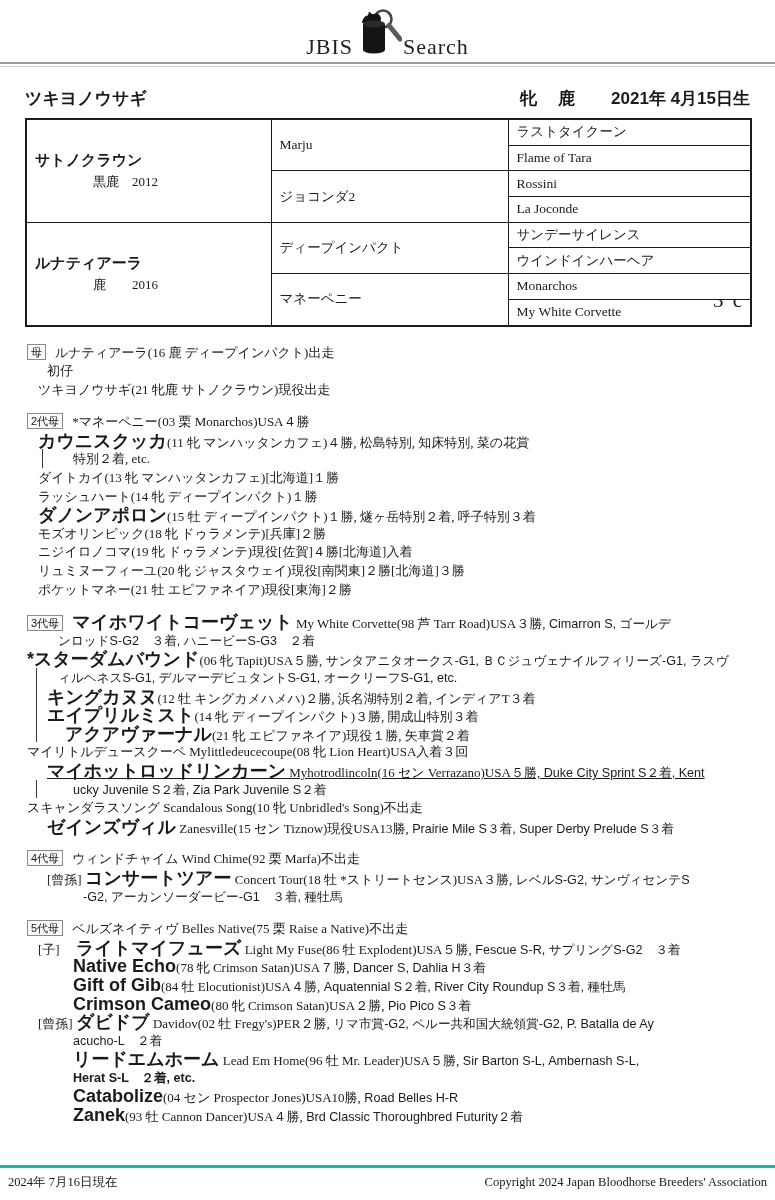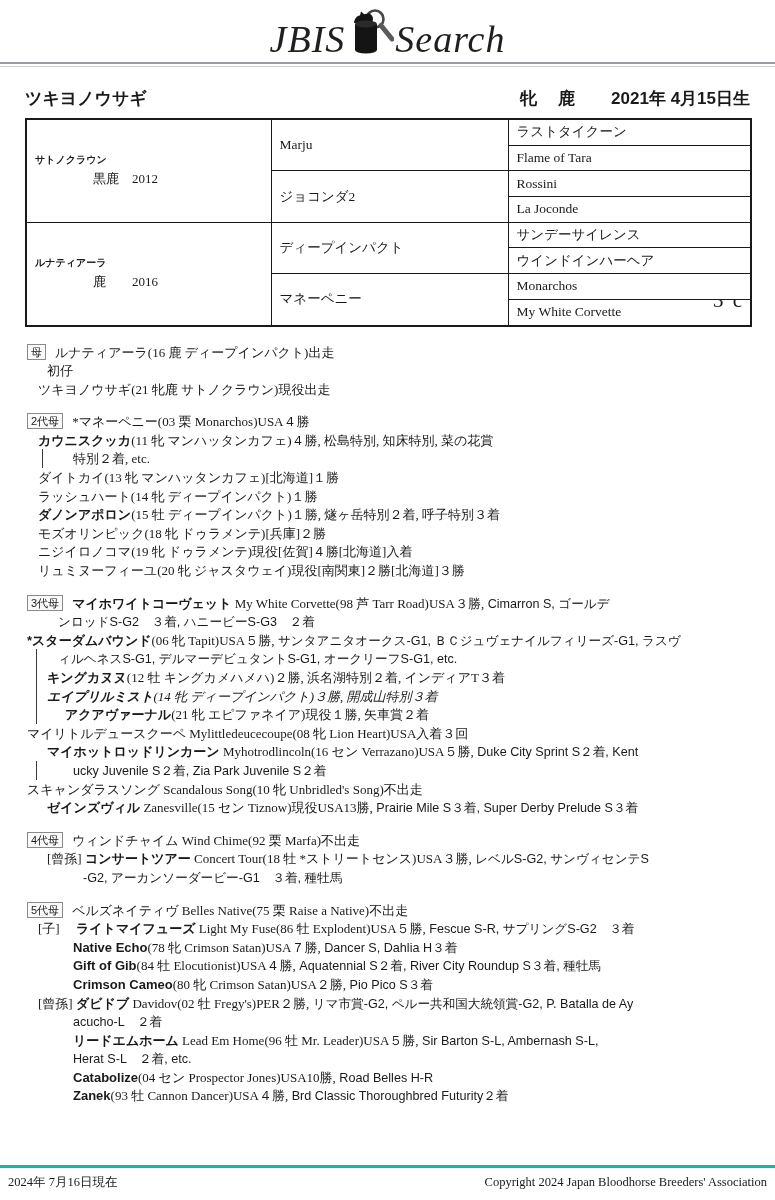--- a/index.html
+++ b/index.html
@@ -4,49 +4,49 @@
 <style>
   html,body{margin:0;padding:0;}
   body{
     width:775px;height:1200px;position:relative;background:#ffffff;color:#1a1a1a;
     font-family:"Liberation Serif","DejaVu Serif",serif;overflow:hidden;
   }
   .page{position:relative;width:775px;height:1200px;}
 
   
   .logo-row{display:flex;justify-content:center;align-items:flex-end;padding-top:8px;height:50px;}
-  .logo-text{font-family:"Liberation Serif","DejaVu Serif",serif;font-size:38px;color:#1f1f1f;letter-spacing:1px;line-height:1;font-style:italic;}
+  .logo-text{font-family:"Liberation Serif","DejaVu Serif",serif;font-size:22px;color:#1f1f1f;letter-spacing:1px;line-height:1;}
   .logo-icon{margin:0 1px -2px 3px;}
   .double-rule{margin-top:4px;border-top:2px solid #9a9aa0;height:2px;border-bottom:1px solid #d0d0d6;}
 
   
   .title-row{display:flex;align-items:baseline;padding:0 25px;margin-top:20px;
     font-family:"Liberation Sans","DejaVu Sans",sans-serif;font-weight:bold;font-size:17px;}
   .title-name{flex:0 0 auto;}
   .title-right{margin-left:auto;display:flex;align-items:baseline;}
   .title-sex{margin-right:34px;letter-spacing:2px;}
 
   
   .ped-wrap{padding:0 25px;margin-top:8px;}
   table.ped{border-collapse:collapse;width:725px;table-layout:fixed;border:2px solid #1a1a1a;}
   table.ped td{border:1px solid #1a1a1a;padding:0 0 0 8px;height:24.7px;font-size:13.5px;vertical-align:middle;
     overflow:hidden;white-space:nowrap;}
   td.parent{vertical-align:middle;}
-  .parent-name{font-family:"Liberation Sans","DejaVu Sans",sans-serif;font-weight:bold;font-size:10px;}
+  .parent-name{font-family:"Liberation Sans","DejaVu Sans",sans-serif;font-weight:bold;font-size:15px;}
   .parent-detail{font-size:13px;padding-left:58px;margin-top:3px;}
   td.lastcell{position:relative;}
   .family-no{position:absolute;right:6px;bottom:12px;font-size:21px;letter-spacing:2px;}
 
   
   .notes{padding:0 25px;margin-top:17px;font-size:13px;}
   .note-line{position:relative;line-height:18.6px;height:18.6px;white-space:nowrap;}
   .sec-start{margin-top:14px;}
   .seg-s{font-family:"Liberation Serif","DejaVu Serif",serif;}
   .seg-g{font-family:"Liberation Sans","DejaVu Sans",sans-serif;font-size:12.6px;}
-  .seg-b{font-family:"Liberation Sans","DejaVu Sans",sans-serif;font-weight:bold;font-size:13px;}
+  .seg-b{font-family:"Liberation Sans","DejaVu Sans",sans-serif;font-weight:bold;font-size:18px;}
   .gen-box{display:inline-block;border:1px solid #8a8a8a;background:#fafafa;
     font-family:"Liberation Sans","DejaVu Sans",sans-serif;font-size:11px;line-height:14px;
     padding:0 3px;margin-right:9px;position:relative;top:-1px;}
   .bracket{display:inline-block;min-width:38px;font-family:"Liberation Serif","DejaVu Serif",serif;}
   .vline{position:absolute;top:-1px;bottom:1px;border-left:1px solid #3a3a3a;}
 
   
   .footer{position:absolute;left:0;right:0;bottom:0;border-top:3px solid #14b8a6;
     display:flex;justify-content:space-between;align-items:baseline;
     padding:6px 8px 9px 8px;font-size:12.5px;}
@@ -136,44 +136,45 @@
       <div class="note-line" style="padding-left: 13px;"><span class="seg-s">ツキヨノウサギ(21 牝鹿 サトノクラウン)現役出走</span></div>
       <div class="note-line sec-start" style="padding-left: 2px;"><span class="gen-box">2代母</span><span class="seg-s">*マネーペニー(03 栗 Monarchos)USA４勝</span></div>
       <div class="note-line" style="padding-left: 13px;"><span class="seg-b">カウニスクッカ</span><span class="seg-s">(11 牝 マンハッタンカフェ)４勝, 松島特別, 知床特別, 菜の花賞</span></div>
       <div class="note-line" style="padding-left: 48px;"><span class="vline" style="left: 17px;"></span><span class="seg-s">特別２着, etc.</span></div>
       <div class="note-line" style="padding-left: 13px;"><span class="seg-s">ダイトカイ(13 牝 マンハッタンカフェ)[北海道]１勝</span></div>
       <div class="note-line" style="padding-left: 13px;"><span class="seg-s">ラッシュハート(14 牝 ディープインパクト)１勝</span></div>
       <div class="note-line" style="padding-left: 13px;"><span class="seg-b">ダノンアポロン</span><span class="seg-s">(15 牡 ディープインパクト)１勝, 燧ヶ岳特別２着, 呼子特別３着</span></div>
       <div class="note-line" style="padding-left: 13px;"><span class="seg-s">モズオリンピック(18 牝 ドゥラメンテ)[兵庫]２勝</span></div>
       <div class="note-line" style="padding-left: 13px;"><span class="seg-s">ニジイロノコマ(19 牝 ドゥラメンテ)現役[佐賀]４勝[北海道]入着</span></div>
       <div class="note-line" style="padding-left: 13px;"><span class="seg-s">リュミヌーフィーユ(20 牝 ジャスタウェイ)現役[南関東]２勝[北海道]３勝</span></div>
+      <div class="note-line" style="padding-left: 13px;"><span class="seg-s">ポケットマネー(21 牡 エピファネイア)現役[東海]２勝</span></div>
       <div class="note-line sec-start" style="padding-left: 2px;"><span class="gen-box">3代母</span><span class="seg-b">マイホワイトコーヴェット</span><span class="seg-s"> My White Corvette(98 芦 Tarr Road)USA３勝,</span><span class="seg-g"> Cimarron S, ゴールデ</span></div>
       <div class="note-line" style="padding-left: 33px;"><span class="seg-g">ンロッドS-G2　３着, ハニービーS-G3　２着</span></div>
       <div class="note-line" style="padding-left: 2px;"><span class="seg-b">*スターダムバウンド</span><span class="seg-s">(06 牝 Tapit)USA５勝,</span><span class="seg-g"> サンタアニタオークス-G1, ＢＣジュヴェナイルフィリーズ-G1, ラスヴ</span></div>
       <div class="note-line" style="padding-left: 33px;"><span class="vline" style="left: 11px;"></span><span class="seg-g">ィルヘネスS-G1, デルマーデビュタントS-G1, オークリーフS-G1, etc.</span></div>
       <div class="note-line" style="padding-left: 22px;"><span class="vline" style="left: 11px;"></span><span class="seg-b">キングカヌヌ</span><span class="seg-s">(12 牡 キングカメハメハ)２勝, 浜名湖特別２着, インディアT３着</span></div>
-      <div class="note-line" style="padding-left: 22px; font-style: italic;"><span class="vline" style="left: 11px;"></span><span class="seg-b">エイプリルミスト</span><span class="seg-s">(14 牝 ディープインパクト)３勝, 開成山特別３着</span></div>
+      <div class="note-line" style="padding-left: 22px;"><span class="vline" style="left: 11px;"></span><span class="seg-b">エイプリルミスト</span><span class="seg-s">(14 牝 ディープインパクト)３勝, 開成山特別３着</span></div>
       <div class="note-line" style="padding-left: 40px;"><span class="vline" style="left: 11px;"></span><span class="seg-b">アクアヴァーナル</span><span class="seg-s">(21 牝 エピファネイア)現役１勝, 矢車賞２着</span></div>
       <div class="note-line" style="padding-left: 2px;"><span class="seg-s">マイリトルデュースクーペ Mylittledeucecoupe(08 牝 Lion Heart)USA入着３回</span></div>
-      <div class="note-line" style="padding-left: 22px;"><span class="seg-b">マイホットロッドリンカーン</span><span class="seg-s"> Myhotrodlincoln(16 セン Verrazano)USA５勝,</span><span class="seg-g"> Duke City Sprint S２着, Kent</span></div>
+      <div class="note-line" style="padding-left: 22px; text-decoration: underline;"><span class="seg-b">マイホットロッドリンカーン</span><span class="seg-s"> Myhotrodlincoln(16 セン Verrazano)USA５勝,</span><span class="seg-g"> Duke City Sprint S２着, Kent</span></div>
       <div class="note-line" style="padding-left: 48px;"><span class="vline" style="left: 11px;"></span><span class="seg-g">ucky Juvenile S２着, Zia Park Juvenile S２着</span></div>
       <div class="note-line" style="padding-left: 2px;"><span class="seg-s">スキャンダラスソング Scandalous Song(10 牝 Unbridled's Song)不出走</span></div>
       <div class="note-line" style="padding-left: 22px;"><span class="seg-b">ゼインズヴィル</span><span class="seg-s"> Zanesville(15 セン Tiznow)現役USA13勝,</span><span class="seg-g"> Prairie Mile S３着, Super Derby Prelude S３着</span></div>
       <div class="note-line sec-start" style="padding-left: 2px;"><span class="gen-box">4代母</span><span class="seg-s">ウィンドチャイム Wind Chime(92 栗 Marfa)不出走</span></div>
       <div class="note-line" style="padding-left: 22px;"><span class="bracket">[曾孫]</span><span class="seg-b">コンサートツアー</span><span class="seg-s"> Concert Tour(18 牡 *ストリートセンス)USA３勝,</span><span class="seg-g"> レベルS-G2, サンヴィセンテS</span></div>
       <div class="note-line" style="padding-left: 58px;"><span class="seg-g">-G2, アーカンソーダービー-G1　３着, 種牡馬</span></div>
       <div class="note-line sec-start" style="padding-left: 2px;"><span class="gen-box">5代母</span><span class="seg-s">ベルズネイティヴ Belles Native(75 栗 Raise a Native)不出走</span></div>
       <div class="note-line" style="padding-left: 13px;"><span class="bracket">[子]</span><span class="seg-b">ライトマイフューズ</span><span class="seg-s"> Light My Fuse(86 牡 Explodent)USA５勝,</span><span class="seg-g"> Fescue S-R, サプリングS-G2　３着</span></div>
       <div class="note-line" style="padding-left: 48px;"><span class="seg-b">Native Echo</span><span class="seg-s">(78 牝 Crimson Satan)USA７勝,</span><span class="seg-g"> Dancer S, Dahlia H３着</span></div>
       <div class="note-line" style="padding-left: 48px;"><span class="seg-b">Gift of Gib</span><span class="seg-s">(84 牡 Elocutionist)USA４勝,</span><span class="seg-g"> Aquatennial S２着, River City Roundup S３着, 種牡馬</span></div>
       <div class="note-line" style="padding-left: 48px;"><span class="seg-b">Crimson Cameo</span><span class="seg-s">(80 牝 Crimson Satan)USA２勝,</span><span class="seg-g"> Pio Pico S３着</span></div>
       <div class="note-line" style="padding-left: 13px;"><span class="bracket">[曾孫]</span><span class="seg-b">ダビドブ</span><span class="seg-s"> Davidov(02 牡 Fregy's)PER２勝,</span><span class="seg-g"> リマ市賞-G2, ペルー共和国大統領賞-G2, P. Batalla de Ay</span></div>
       <div class="note-line" style="padding-left: 48px;"><span class="seg-g">acucho-L　２着</span></div>
       <div class="note-line" style="padding-left: 48px;"><span class="seg-b">リードエムホーム</span><span class="seg-s"> Lead Em Home(96 牡 Mr. Leader)USA５勝,</span><span class="seg-g"> Sir Barton S-L, Ambernash S-L,</span></div>
-      <div class="note-line" style="padding-left: 48px;"><span class="seg-g">Herat S-L　２着, etc.</span></div>
+      <div class="note-line" style="padding-left: 48px; font-weight: bold;"><span class="seg-g">Herat S-L　２着, etc.</span></div>
       <div class="note-line" style="padding-left: 48px;"><span class="seg-b">Catabolize</span><span class="seg-s">(04 セン Prospector Jones)USA10勝,</span><span class="seg-g"> Road Belles H-R</span></div>
       <div class="note-line" style="padding-left: 48px;"><span class="seg-b">Zanek</span><span class="seg-s">(93 牡 Cannon Dancer)USA４勝,</span><span class="seg-g"> Brd Classic Thoroughbred Futurity２着</span></div>
     </div>
 
   <div class="footer">
     <span>2024年 7月16日現在</span>
     <span>Copyright 2024 Japan Bloodhorse Breeders' Association</span>
   </div>
 
 </div>

